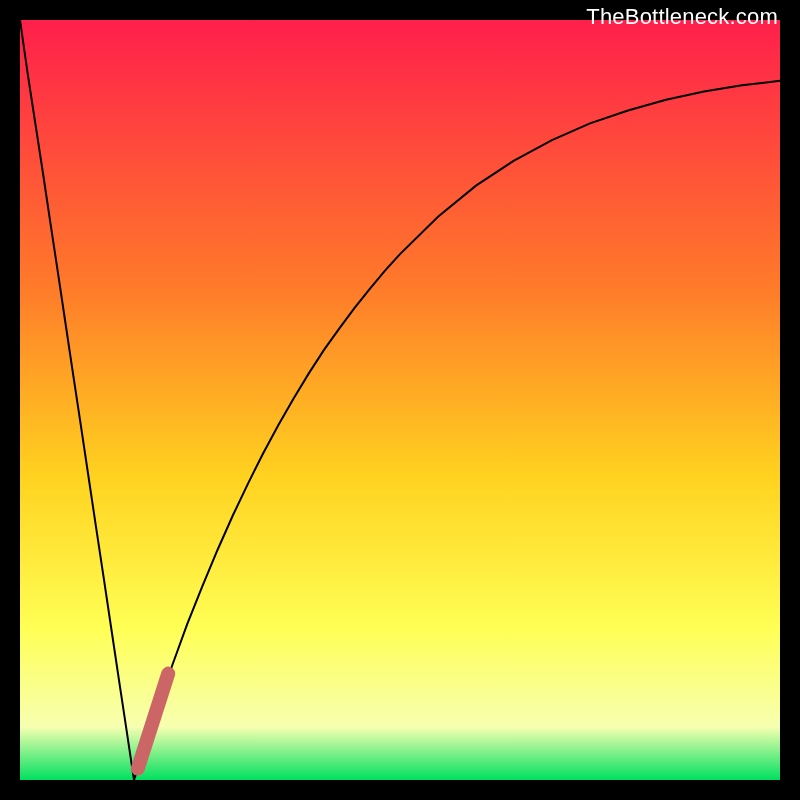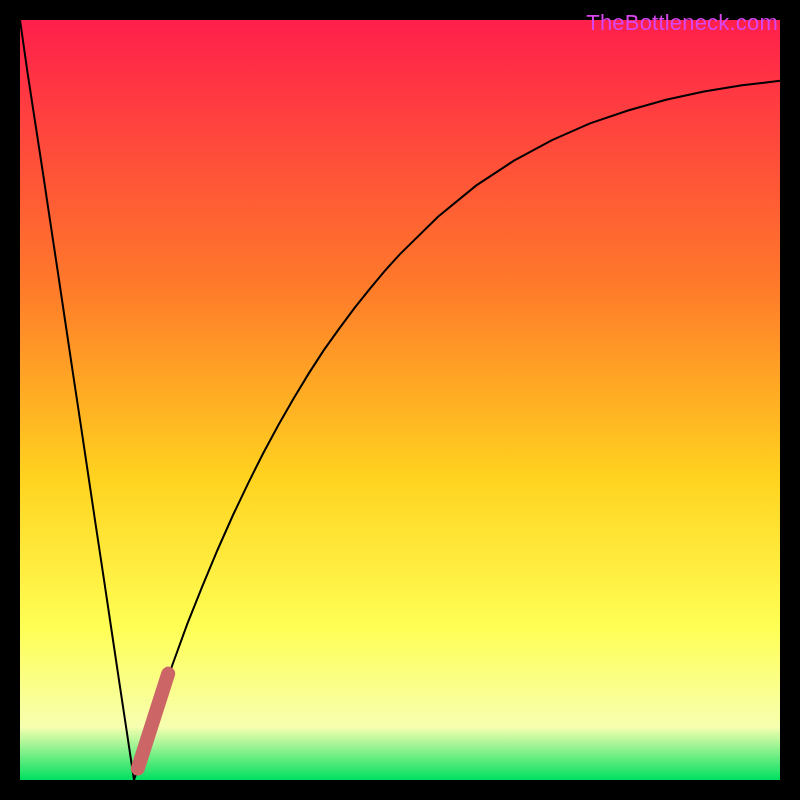--- a/index.html
+++ b/index.html
@@ -20,25 +20,25 @@
   }
   .plot {
     position: absolute;
     left: 20px;
     top: 20px;
     width: 760px;
     height: 760px;
   }
   .watermark {
     position: absolute;
-    top: 10px;
+    top: 4px;
     right: 22px;
     font-family: Arial, Helvetica, sans-serif;
     font-size: 22px;
-    color: #d946ef;
+    color: #ffffff;
     z-index: 3;
     letter-spacing: 0.2px;
   }
   svg { display:block; }
 </style>
 </head>
 <body>
 
 <div class="frame">
 

